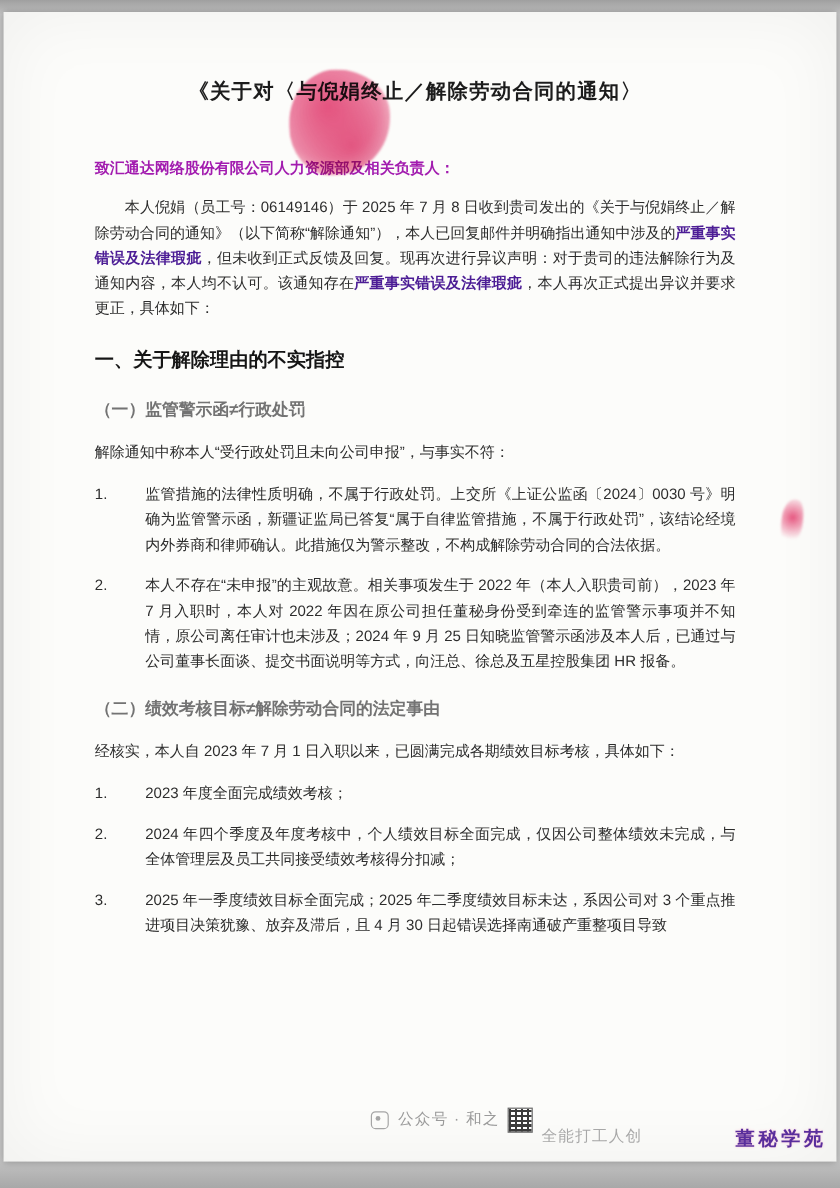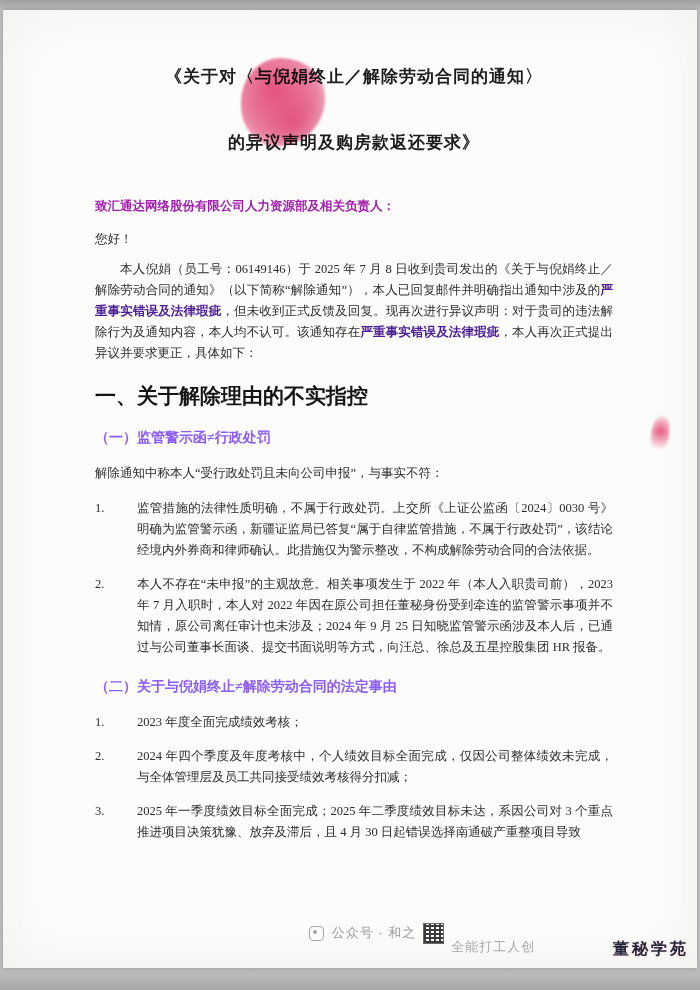--- a/index.html
+++ b/index.html
@@ -8,35 +8,34 @@
     background:#b9b9b9;
     font-family:"Liberation Sans", sans-serif;
   }
   .photo{position:absolute;inset:0;background:linear-gradient(#9f9f9f, #c4c4c4 12px, #c4c4c4 965px, #a8a8a8);}
   .page{
     position:absolute;left:3px;right:3px;top:10px;bottom:22px;
     background:#fcfcfa;
     box-shadow:inset 0 0 60px rgba(0,0,0,0.05), 0 0 6px rgba(0,0,0,0.25);
   }
   .content{
-    position:absolute;left:92px;right:84px;top:54px;
+    position:absolute;left:76px;right:84px;top:54px;
     font-size:12.5px;line-height:21px;color:#2c2c2c;
     text-align:justify;
-    font-family:Liberation Serif, serif;
   }
   .content .title{
     font-size:17px;font-weight:700;text-align:center;letter-spacing:1px;
     color:#1c1c1c;line-height:26px;margin:0 0 40px;
   }
   .content .salutation{font-weight:700;margin:16px 0 12px;color:#a21caf;}
   .content .plain{margin:0 0 9px;}
   .content p{margin:0 0 14px;}
   .content .para{text-indent:2em;}
-  .content .h1{font-size:21px;font-weight:700;color:#151515;margin:22px 0 20px;}
-  .content .h2{font-size:14px;font-weight:700;color:#8b5cf6;margin:18px 0 15px;}
+  .content .h1{font-size:16px;font-weight:700;color:#151515;margin:22px 0 20px;}
+  .content .h2{font-size:14px;font-weight:700;color:#737373;margin:18px 0 15px;}
   .content .li{display:flex;margin:0 0 13px;}
   .content .li .num{flex:0 0 42px;}
   .content .li .txt{flex:1;}
   .content .b{font-weight:700;color:#4c1d95;}
 
   .seal{position:absolute;pointer-events:none;mix-blend-mode:multiply;}
   .seal-main{
     left:238px;top:48px;width:84px;height:88px;
     border-radius:48% 55% 58% 42% / 52% 44% 56% 48%;
     background:
@@ -71,48 +70,47 @@
     width:19px;height:19px;display:inline-block;background:#fff;
     background-image:
       repeating-linear-gradient(0deg,#3b3b3b 0 2px,transparent 2px 4px),
       repeating-linear-gradient(90deg,#3b3b3b 0 2px,transparent 2px 5px);
     outline:1px solid #6a6a6a;
   }
   .f-right{color:#a8a8a8;margin-top:28px;}
   .watermark{
     position:absolute;right:8px;bottom:8px;
     font-size:16px;font-weight:700;letter-spacing:3px;
-    color:#0f172a;opacity:.92;
+    color:#4c1d95;opacity:.92;
     text-shadow:0 0 2px rgba(255,150,190,.6);
   }
 </style>
 </head>
 <body>
 
 <div class="photo">
   <div class="page">
 
     <div class="content">
         <div class="title">《关于对〈与倪娟终止／解除劳动合同的通知〉</div>
-        <div class="title">的异议声明及购房款返还要求》</div>
         <div class="salutation">致汇通达网络股份有限公司人力资源部及相关负责人：</div>
-        <div class="plain">您好！</div>
         <p class="para"><span>本人倪娟（员工号：06149146）于 2025 年 7 月 8 日收到贵司发出的《关于与倪娟终止／解除劳动合同的通知》（以下简称“解除通知”），本人已回复邮件并明确指出通知中涉及的</span><span class="b">严重事实错误及法律瑕疵</span><span>，但未收到正式反馈及回复。现再次进行异议声明：对于贵司的违法解除行为及通知内容，本人均不认可。该通知存在</span><span class="b">严重事实错误及法律瑕疵</span><span>，本人再次正式提出异议并要求更正，具体如下：</span></p>
         <div class="h1">一、关于解除理由的不实指控</div>
         <div class="h2">（一）监管警示函≠行政处罚</div>
         <p class="para0"><span>解除通知中称本人“受行政处罚且未向公司申报”，与事实不符：</span></p>
         <div class="li">
           <span class="num">1.</span>
           <div class="txt"><span>监管措施的法律性质明确，不属于行政处罚。上交所《上证公监函〔2024〕0030 号》明确为监管警示函，新疆证监局已答复“属于自律监管措施，不属于行政处罚”，该结论经境内外券商和律师确认。此措施仅为警示整改，不构成解除劳动合同的合法依据。</span></div>
         </div>
         <div class="li">
           <span class="num">2.</span>
           <div class="txt"><span>本人不存在“未申报”的主观故意。相关事项发生于 2022 年（本人入职贵司前），2023 年 7 月入职时，本人对 2022 年因在原公司担任董秘身份受到牵连的监管警示事项并不知情，原公司离任审计也未涉及；2024 年 9 月 25 日知晓监管警示函涉及本人后，已通过与公司董事长面谈、提交书面说明等方式，向汪总、徐总及五星控股集团 HR 报备。</span></div>
         </div>
-        <div class="h2">（二）关于与倪娟终止≠解除劳动合同的法定事由</div>
+        <div class="h2">（二）绩效考核目标≠解除劳动合同的法定事由</div>
+        <p class="para0"><span>经核实，本人自 2023 年 7 月 1 日入职以来，已圆满完成各期绩效目标考核，具体如下：</span></p>
         <div class="li">
           <span class="num">1.</span>
           <div class="txt"><span>2023 年度全面完成绩效考核；</span></div>
         </div>
         <div class="li">
           <span class="num">2.</span>
           <div class="txt"><span>2024 年四个季度及年度考核中，个人绩效目标全面完成，仅因公司整体绩效未完成，与全体管理层及员工共同接受绩效考核得分扣减；</span></div>
         </div>
         <div class="li">
           <span class="num">3.</span>

